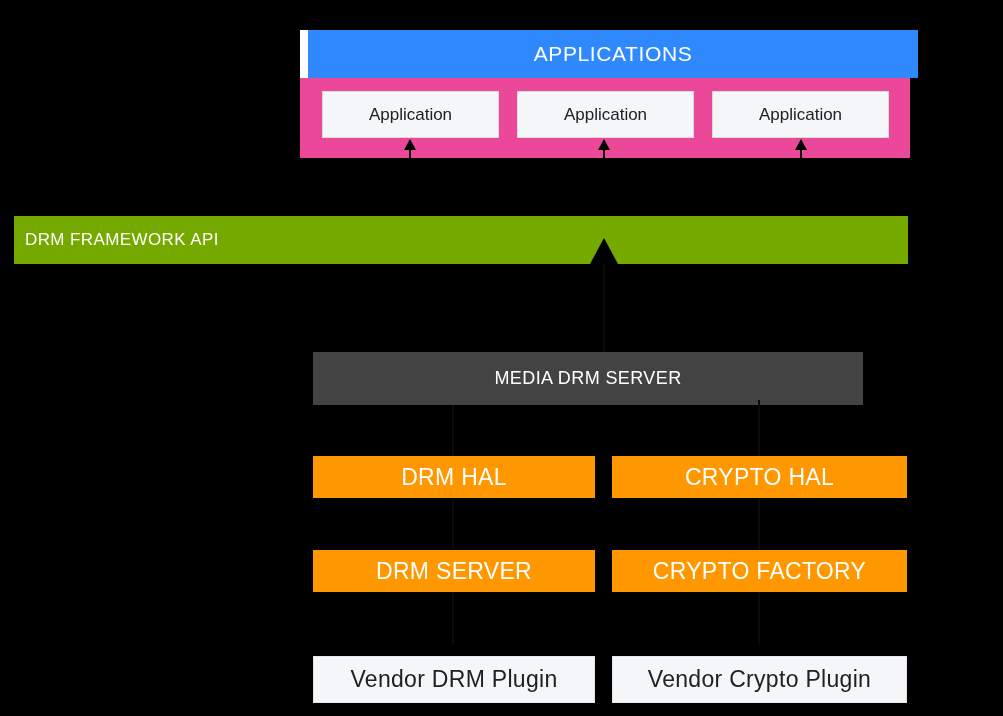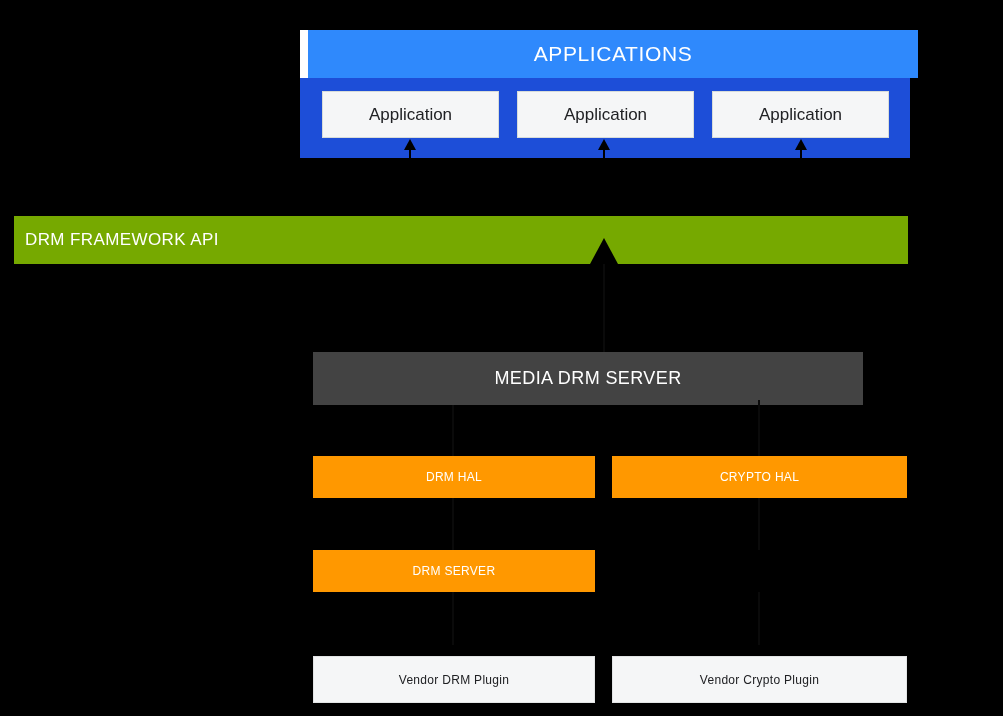--- a/index.html
+++ b/index.html
@@ -48,21 +48,21 @@
     letter-spacing: 0.6px;
     font-weight: 400;
     margin-left: 8px;
   }
   .apps-body {
     position: absolute;
     left: 0;
     top: 48px;
     width: 610px;
     height: 80px;
-    background: #1d4ed8;
+    background: #ec4899;
   }
   .app-box {
     position: absolute;
     top: 13px;
     height: 47px;
     background: #f5f6f7;
     border: 1px solid #d7dcd9;
     box-sizing: border-box;
     display: flex;
     align-items: center;
@@ -159,21 +159,21 @@
   }
 
   
   .row-box {
     position: absolute;
     height: 42px;
     display: flex;
     align-items: center;
     justify-content: center;
     box-sizing: border-box;
-    font-size: 12px;
+    font-size: 23px;
     letter-spacing: 0.3px;
   }
   .col-left  { left: 313px; width: 282px; }
   .col-right { left: 612px; width: 295px; }
 
   .box-orange {
     background: #ff9800;
     color: #ffffff;
   }
   .box-plugin {
@@ -248,20 +248,21 @@
   <div class="connector" style="left:452px; top:405px; height:51px;"></div>
   <div class="connector" style="left:758px; top:400px; height:56px;"></div>
 
   <div class="row-box box-orange col-left row-hal">DRM HAL</div>
   <div class="row-box box-orange col-right row-hal">CRYPTO HAL</div>
 
   <div class="connector" style="left:452px; top:498px; height:52px;"></div>
   <div class="connector" style="left:758px; top:498px; height:52px;"></div>
 
   <div class="row-box box-orange col-left row-factory">DRM SERVER</div>
+  <div class="row-box box-orange col-right row-factory">CRYPTO FACTORY</div>
 
   <div class="connector" style="left:452px; top:592px; height:53px;"></div>
   <div class="connector" style="left:758px; top:592px; height:53px;"></div>
 
   <div class="row-box box-plugin col-left row-plugin">Vendor DRM Plugin</div>
   <div class="row-box box-plugin col-right row-plugin">Vendor Crypto Plugin</div>
 
 </div>
 
 </body></html>

